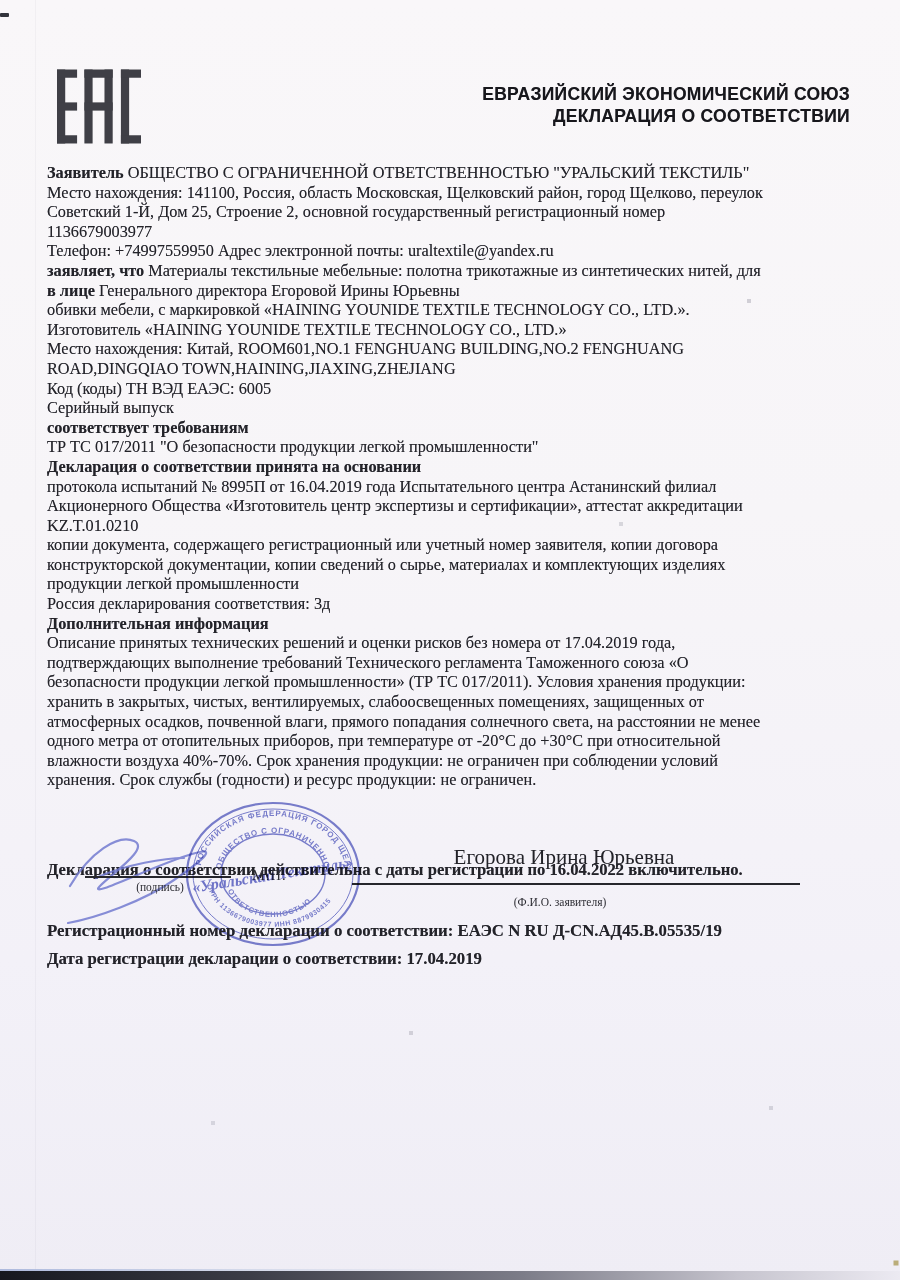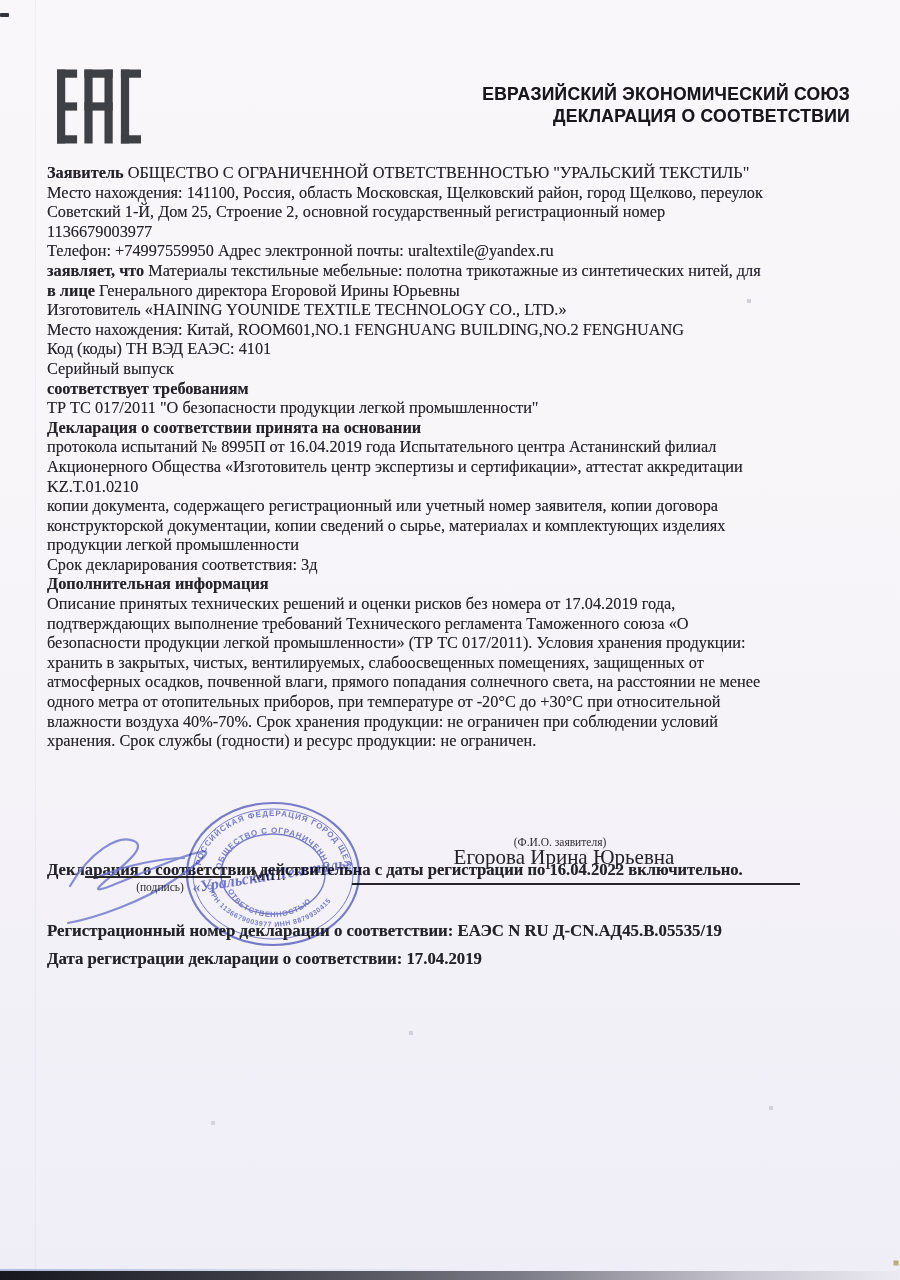--- a/index.html
+++ b/index.html
@@ -26,21 +26,21 @@
   .validity{
     position:absolute;left:47px;top:860px;width:815px;font-weight:bold;font-size:16.6px;
     text-shadow:0 0 .4px rgba(40,40,55,.5);
   }
   
   .rule{position:absolute;background:#26262c;height:2px;}
   .sig-rule{left:85px;top:876px;width:146px;}
   .fio-rule{left:352px;top:883px;width:448px;}
   .small-label{position:absolute;font-size:11.5px;color:#2c2c33;text-align:center;}
   .sign-label{left:108px;top:881px;width:104px;}
-  .fio-label{left:468px;top:836px;width:184px;}
+  .fio-label{left:468px;top:896px;width:184px;}
   .mp-label{position:absolute;left:252px;top:867px;font-size:14.5px;color:#2c2c33;letter-spacing:1px;}
   .fio-name{position:absolute;left:399px;top:845px;width:330px;text-align:center;font-size:21px;color:#222228;}
   .sig-svg{position:absolute;left:56px;top:828px;}
   
   .stamp-svg{position:absolute;left:184px;top:800px;mix-blend-mode:multiply;opacity:.88;}
   .stamp-ring-text{font-family:"Liberation Sans", sans-serif;font-weight:bold;fill:#6a71c9;}
   .stamp-script{font-family:"Liberation Serif", serif;font-style:italic;font-weight:bold;fill:#5f66c6;}
   
   .footer-line{position:absolute;left:47px;font-weight:bold;font-size:16.8px;white-space:nowrap;
     text-shadow:0 0 .4px rgba(40,40,55,.5);}
@@ -90,34 +90,36 @@
   </div>
 
   <div class="body-text" id="body-lines">
       <div class="bline"><span class="b">Заявитель</span><span> ОБЩЕСТВО С ОГРАНИЧЕННОЙ ОТВЕТСТВЕННОСТЬЮ "УРАЛЬСКИЙ ТЕКСТИЛЬ"</span></div>
       <div class="bline"><span>Место нахождения: 141100, Россия, область Московская, Щелковский район, город Щелково, переулок</span></div>
       <div class="bline"><span>Советский 1-Й, Дом 25, Строение 2, основной государственный регистрационный номер</span></div>
       <div class="bline"><span>1136679003977</span></div>
       <div class="bline"><span>Телефон: +74997559950 Адрес электронной почты: uraltextile@yandex.ru</span></div>
       <div class="bline"><span class="b">заявляет, что</span><span> Материалы текстильные мебельные: полотна трикотажные из синтетических нитей, для</span></div>
       <div class="bline"><span class="b">в лице</span><span> Генерального директора Егоровой Ирины Юрьевны</span></div>
+      <div class="bline"><span>обивки мебели, с маркировкой «HAINING YOUNIDE TEXTILE TECHNOLOGY CO., LTD.».</span></div>
       <div class="bline"><span>Изготовитель «HAINING YOUNIDE TEXTILE TECHNOLOGY CO., LTD.»</span></div>
       <div class="bline"><span>Место нахождения: Китай, ROOM601,NO.1 FENGHUANG BUILDING,NO.2 FENGHUANG</span></div>
-      <div class="bline"><span>Код (коды) ТН ВЭД ЕАЭС: 4101</span></div>
+      <div class="bline"><span>ROAD,DINGQIAO TOWN,HAINING,JIAXING,ZHEJIANG</span></div>
+      <div class="bline"><span>Код (коды) ТН ВЭД ЕАЭС: 6005</span></div>
       <div class="bline"><span>Серийный выпуск</span></div>
       <div class="bline"><span class="b">соответствует требованиям</span></div>
       <div class="bline"><span>ТР ТС 017/2011 "О безопасности продукции легкой промышленности"</span></div>
       <div class="bline"><span class="b">Декларация о соответствии принята на основании</span></div>
       <div class="bline"><span>протокола испытаний № 8995П от 16.04.2019 года Испытательного центра Астанинский филиал</span></div>
       <div class="bline"><span>Акционерного Общества «Изготовитель центр экспертизы и сертификации», аттестат аккредитации</span></div>
       <div class="bline"><span>KZ.T.01.0210</span></div>
       <div class="bline"><span>копии документа, содержащего регистрационный или учетный номер заявителя, копии договора</span></div>
       <div class="bline"><span>конструкторской  документации, копии сведений о сырье, материалах и комплектующих изделиях</span></div>
       <div class="bline"><span>продукции легкой промышленности</span></div>
-      <div class="bline"><span>Срок декларирования соответствия: 3д</span></div>
+      <div class="bline"><span>Россия декларирования соответствия: 3д</span></div>
       <div class="bline"><span class="b">Дополнительная информация</span></div>
       <div class="bline"><span>Описание принятых технических решений и оценки рисков без номера от 17.04.2019 года,</span></div>
       <div class="bline"><span>подтверждающих выполнение требований Технического регламента Таможенного союза «О</span></div>
       <div class="bline"><span>безопасности продукции легкой промышленности» (ТР ТС 017/2011). Условия хранения продукции:</span></div>
       <div class="bline"><span>хранить в закрытых, чистых, вентилируемых, слабоосвещенных помещениях, защищенных от</span></div>
       <div class="bline"><span>атмосферных осадков, почвенной влаги, прямого попадания солнечного света, на расстоянии не менее</span></div>
       <div class="bline"><span>одного метра от отопительных приборов, при температуре от -20°С до +30°С при относительной</span></div>
       <div class="bline"><span>влажности воздуха 40%-70%. Срок хранения продукции: не ограничен при соблюдении условий</span></div>
       <div class="bline"><span>хранения. Срок службы (годности) и ресурс продукции: не ограничен.</span></div>
     </div>

